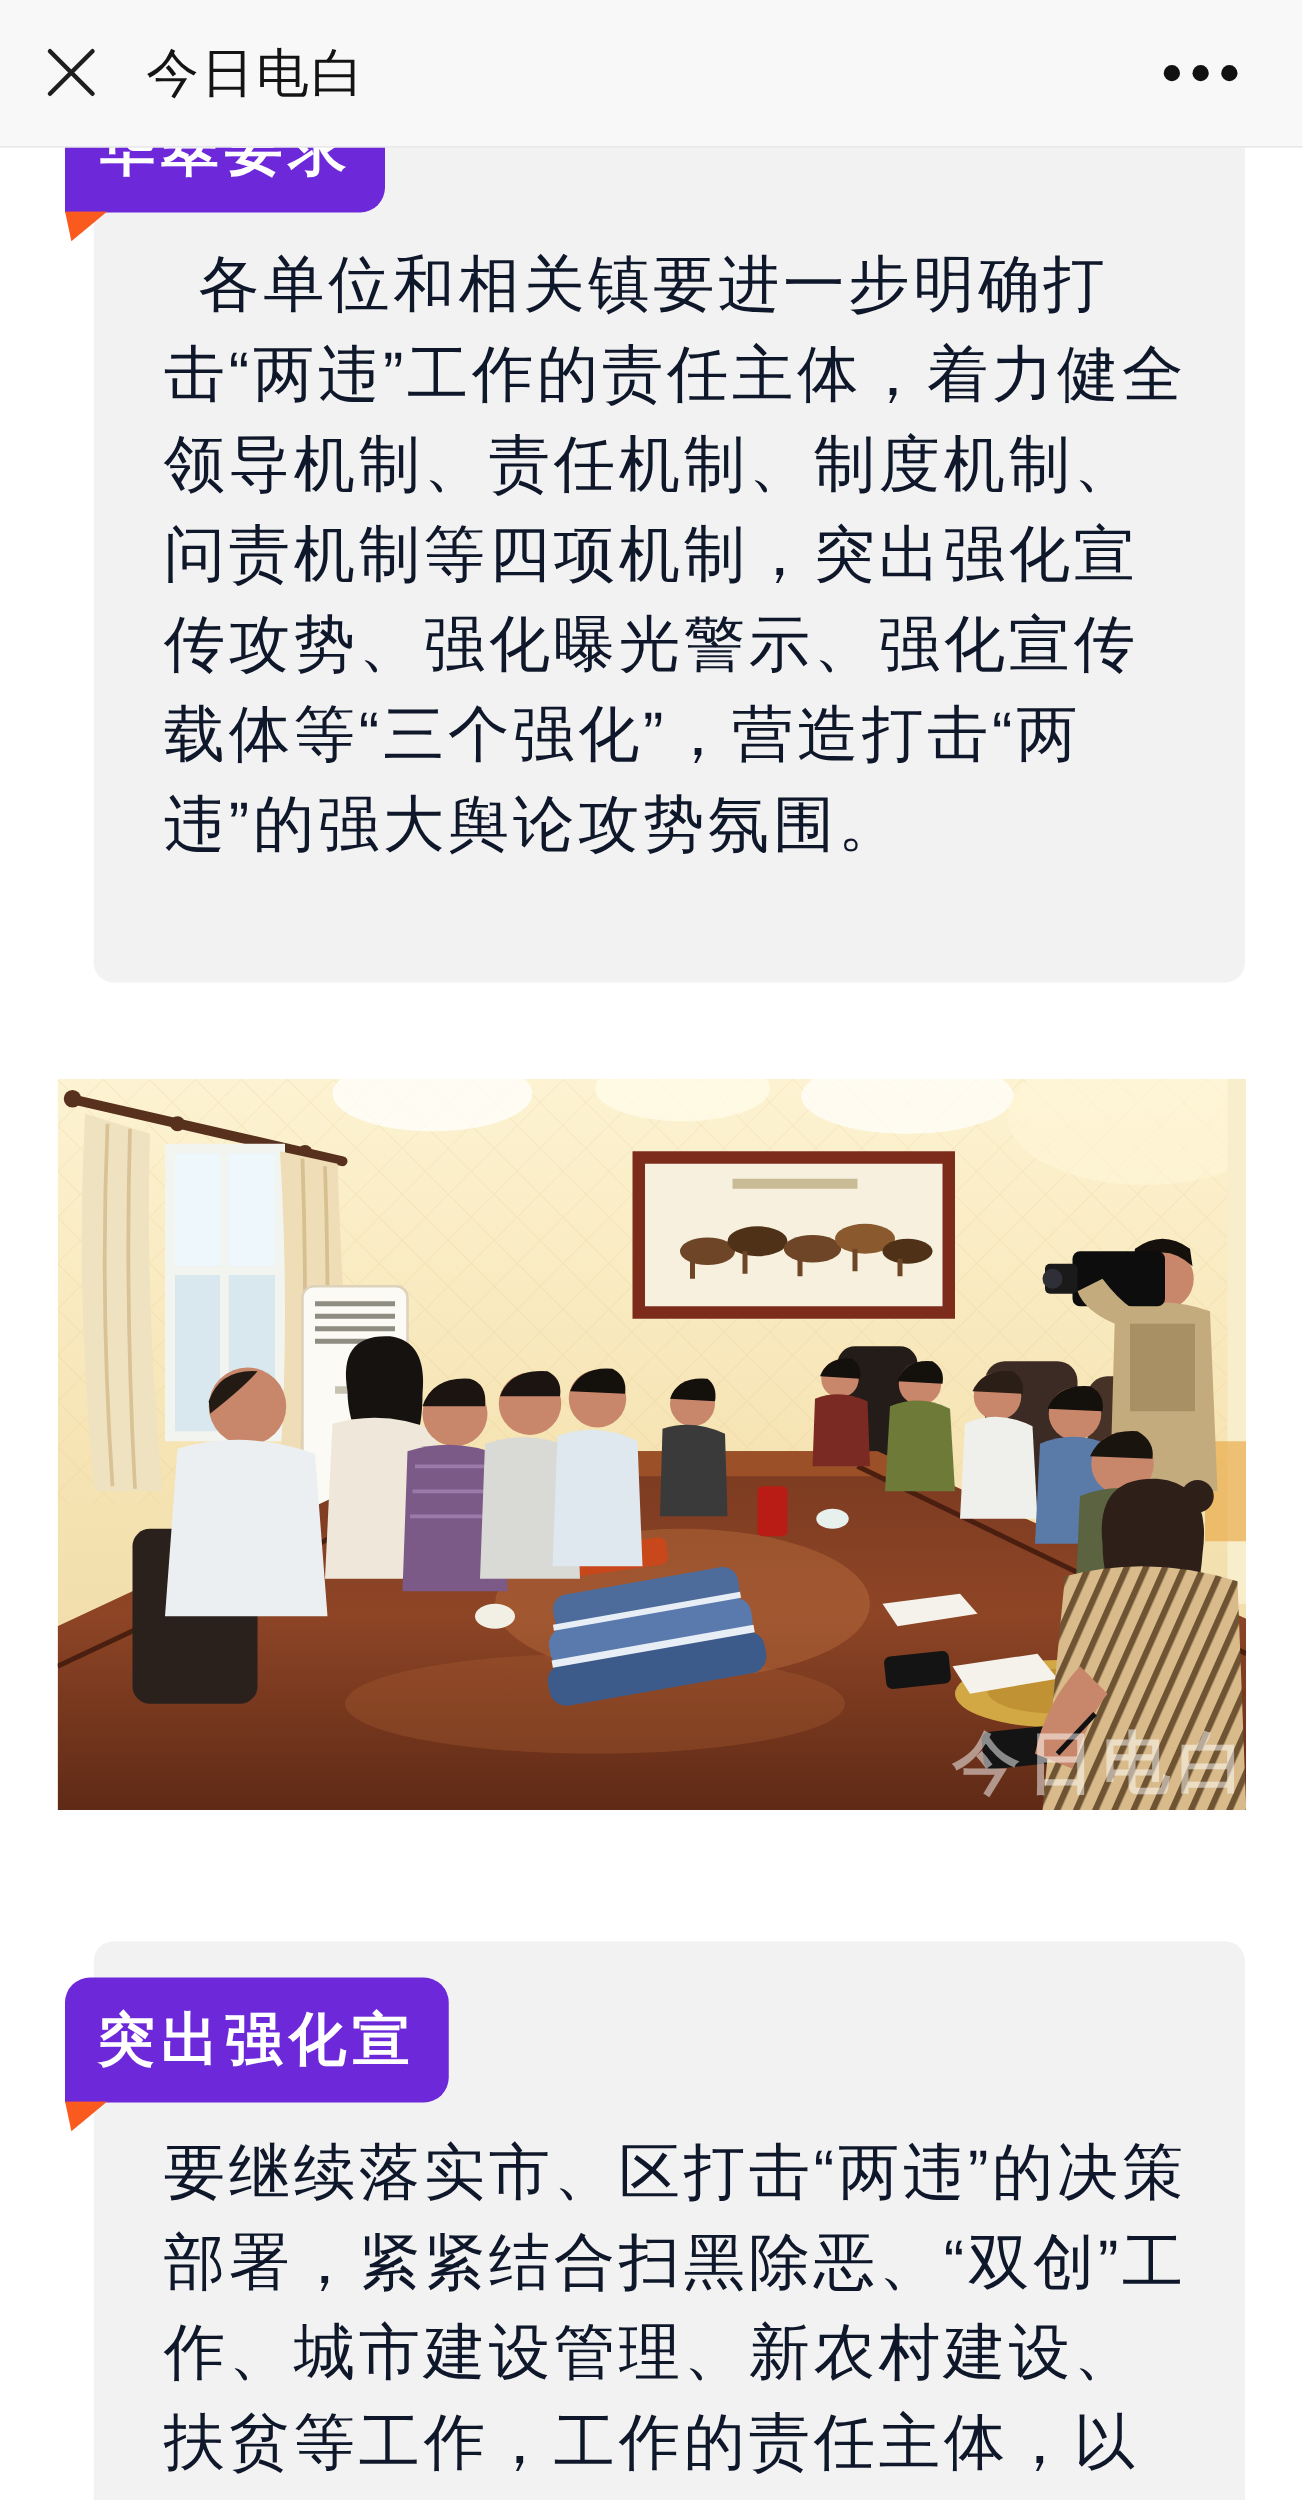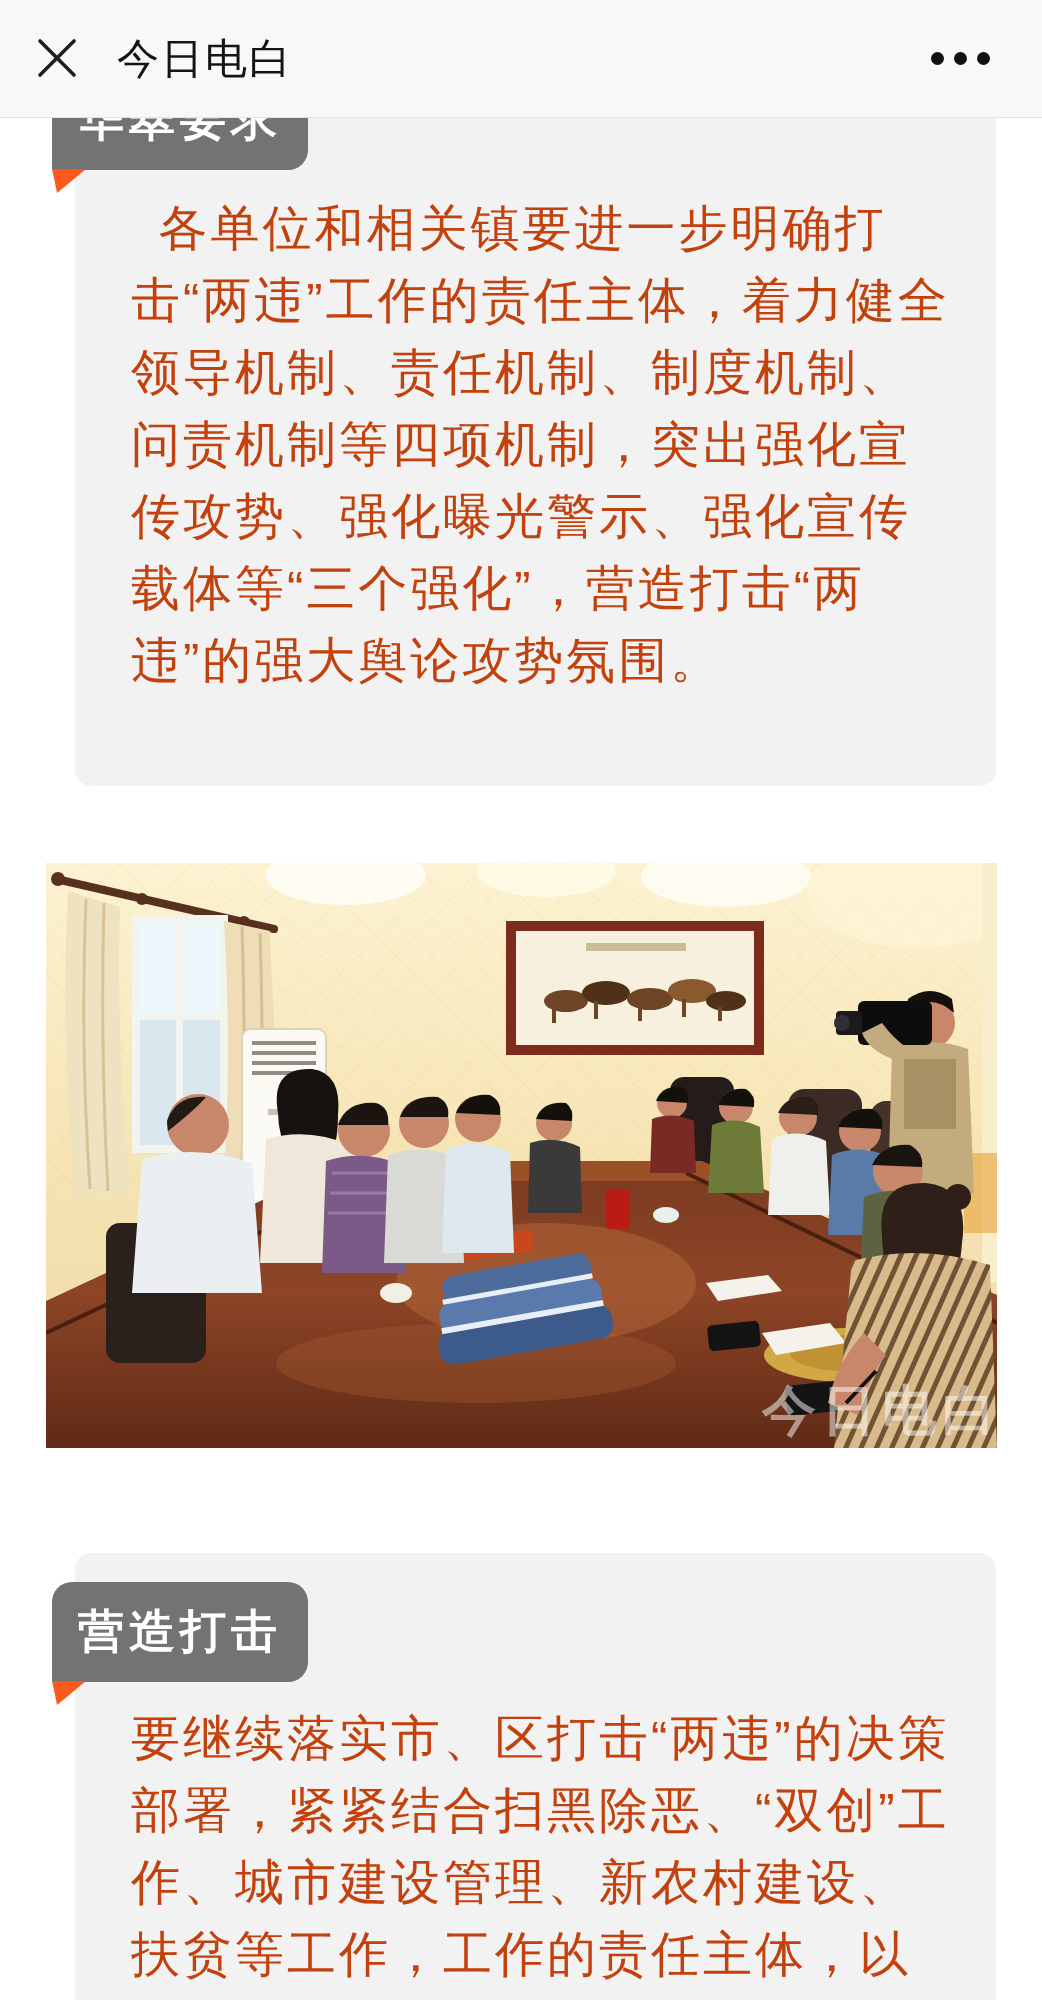--- a/index.html
+++ b/index.html
@@ -30,38 +30,38 @@
   .more-btn .dot{width:13px;height:13px;border-radius:50%;background:#111;}
   
   .card{
     position:absolute;left:75px;width:921px;background:#f2f2f2;
     border-radius:16px;z-index:1;
   }
   .card1{top:95px;height:691px;}
   .card2{top:1553px;height:600px;}
   
   .badge{
-    position:absolute;left:52px;height:100px;background:#737373;
+    position:absolute;left:52px;height:100px;background:#6d28d9;
     border-radius:20px 20px 20px 0;z-index:2;
     display:flex;align-items:center;padding:0 26px;
   }
   .badge:after{
     content:"";position:absolute;left:0;top:99px;width:34px;height:24px;
     background:#fa5a1e;
     clip-path:polygon(0 0,100% 0,15% 100%);
   }
   .badge .badge-text{
     color:#ffffff;font-size:46px;font-weight:bold;letter-spacing:5px;white-space:nowrap;
   }
   .badge1{top:70px;}
   .badge2{top:1582px;}
   
   .para{
     position:absolute;left:131px;width:890px;
-    font-size:49px;line-height:72px;letter-spacing:3px;color:#c2410c;
+    font-size:49px;line-height:72px;letter-spacing:3px;color:#0f172a;
     white-space:pre-line;z-index:3;
   }
   .para1{top:192px;}
   .para2{top:1702px;}
   
   .photo{
     position:absolute;left:46px;top:863px;width:951px;height:585px;
     overflow:hidden;cursor:pointer;
   }
   .photo svg{display:block;width:951px;height:585px;}
@@ -271,18 +271,18 @@
       <path d="M818 470 Q790 500 782 540 L812 552 Q824 512 840 492 Z" fill="#c8876a"></path>
       <line x1="800" y1="540" x2="830" y2="508" stroke="#111" stroke-width="4"></line>
     </g>
 
     <text x="716" y="566" font-size="54" font-weight="bold" letter-spacing="6" fill="#ffffff" opacity="0.5">今日电白</text>
   </svg>
 </div>
 
 <div class="card card2"></div>
 <div class="badge badge2">
-  <span class="badge-text">营造打击</span>
+  <span class="badge-text">突出强化宣</span>
 </div>
 <div class="para para2">要继续落实市、区打击“两违”的决策
 部署，紧紧结合扫黑除恶、“双创”工
 作、城市建设管理、新农村建设、
 扶贫等工作，工作的责任主体，以</div>
 
 </body></html>

